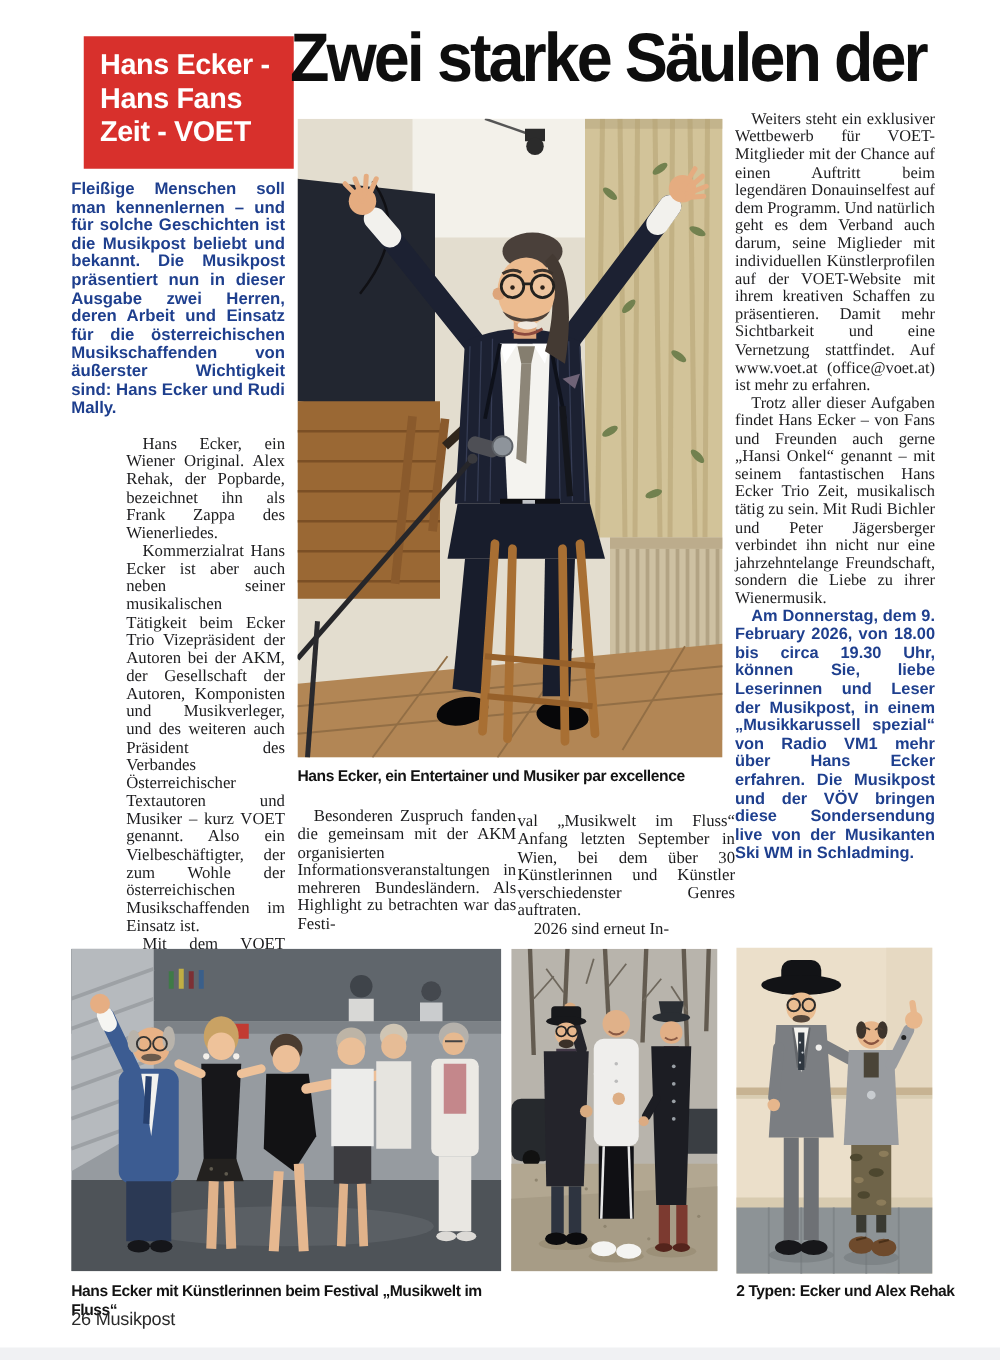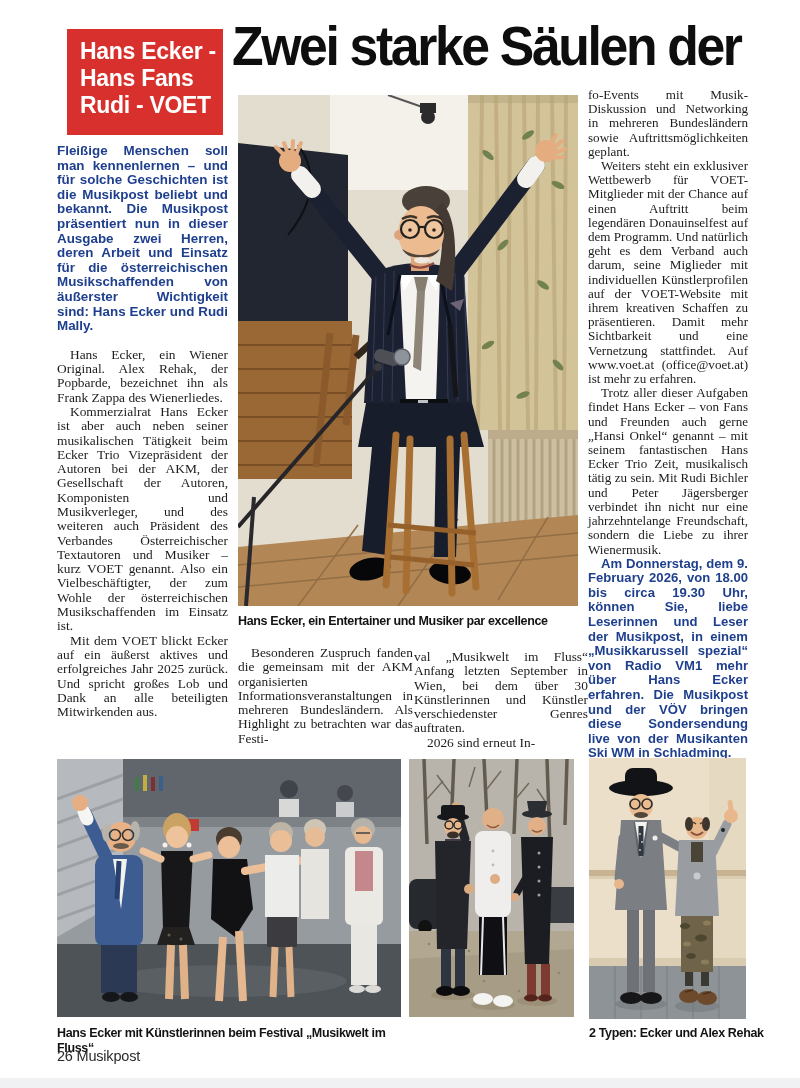--- a/index.html
+++ b/index.html
@@ -8,21 +8,21 @@
     --ink:#1c1c1e;
   }
   html,body{margin:0;padding:0;background:#ffffff;}
   .page{
     position:relative;width:800px;height:1088px;background:#fff;
     overflow:hidden;font-family:"Liberation Sans",sans-serif;color:var(--ink);
   }
   .abs{position:absolute;}
   
   .kicker{
-    left:67px;top:29px;width:156px;height:106px;background:var(--red);
+    left:67px;top:29px;width:168px;height:106px;background:var(--red);
     color:#fff;font-weight:bold;font-size:23px;line-height:27px;
     padding:9px 0 0 13px;box-sizing:border-box;letter-spacing:-0.3px;
   }
   
   .headline{
     left:232px;top:14px;width:568px;margin:0;
     font-size:55px;font-weight:bold;color:#0e0e0e;letter-spacing:-2.5px;
     white-space:nowrap;transform:scaleX(.94);transform-origin:left top;
   }
   
@@ -31,21 +31,21 @@
     font-family:"Liberation Serif",serif;font-size:13.4px;line-height:14.3px;
     text-align:justify;color:var(--ink);hyphens:auto;
   }
   .indent{text-indent:13px;}
   .intro{
     font-family:"Liberation Sans",sans-serif;font-weight:bold;
     font-size:13.4px;line-height:14.6px;text-align:justify;color:var(--blue);
     hyphens:auto;
   }
   .left-col{left:57px;top:144px;width:171px;}
-  .left-col .serif-block{margin-top:14px;}
+  .left-col .serif-block{margin-top:14px;margin-left:44px;}
   .right-col{left:588px;top:88px;width:160px;}
   .right-col .serif{font-size:13.1px;line-height:14.2px;}
   .highlight{
     font-family:"Liberation Sans",sans-serif;font-weight:bold;color:var(--blue);
     font-size:13.1px;line-height:14.6px;text-align:justify;text-indent:13px;
     hyphens:auto;
   }
   .mid-col1{left:238px;top:646px;width:175px;}
   .mid-col2{left:414px;top:622px;width:174px;margin-top:28px;}
   
@@ -72,21 +72,21 @@
   .bottom-strip{left:0;top:1078px;width:800px;height:10px;background:#f0f1f3;}
 </style>
 </head>
 <body>
 
 <div class="page">
 
   <div class="abs kicker">
     <div>Hans Ecker -</div>
     <div>Hans Fans</div>
-    <div>Rudi - VOET</div>
+    <div>Zeit - VOET</div>
   </div>
 
   <h1 class="abs headline">Zwei starke Säulen der</h1>
 
   <div class="abs col left-col">
     <p class="intro">Fleißige Menschen soll man kennenlernen – und für solche Geschichten ist die Musikpost beliebt und bekannt. Die Musikpost präsentiert nun in dieser Ausgabe zwei Herren, deren Arbeit und Einsatz für die österreichischen Musikschaffenden von äußerster Wichtigkeit sind: Hans Ecker und Rudi Mally.</p>
     <div class="serif-block">
       <p class="serif indent">Hans Ecker, ein Wiener Original. Alex Rehak, der Popbarde, bezeichnet ihn als Frank Zappa des Wienerliedes.</p>
       <p class="serif indent">Kommerzialrat Hans Ecker ist aber auch neben seiner musikalischen Tätigkeit beim Ecker Trio Vizepräsident der Autoren bei der AKM, der Gesellschaft der Autoren, Komponisten und Musikverleger, und des weiteren auch Präsident des Verbandes Österreichischer Textautoren und Musiker – kurz VOET genannt. Also ein Vielbeschäftigter, der zum Wohle der österreichischen Musikschaffenden im Einsatz ist.</p>
       <p class="serif indent">Mit dem VOET blickt Ecker auf ein äußerst aktives und erfolgreiches Jahr 2025 zurück. Und spricht großes Lob und Dank an alle beteiligten Mitwirkenden aus.</p>
@@ -250,21 +250,20 @@
 
   <div class="abs col mid-col1">
     <p class="serif indent">Besonderen Zuspruch fanden die gemeinsam mit der AKM organisierten Informationsveranstaltungen in mehreren Bundesländern. Als Highlight zu betrachten war das Festi-</p>
   </div>
   <div class="abs col mid-col2">
     <p class="serif">val „Musikwelt im Fluss“ Anfang letzten September in Wien, bei dem über 30 Künstlerinnen und Künstler verschiedenster Genres auftraten.</p>
     <p class="serif indent">2026 sind erneut In-</p>
   </div>
 
   <div class="abs col right-col">
-    <p class="serif">fo-Events mit Musik-Diskussion und Networking in mehreren Bundesländern sowie Auftrittsmöglichkeiten geplant.</p>
     <p class="serif indent">Weiters steht ein exklusiver Wettbewerb für VOET-Mitglieder mit der Chance auf einen Auftritt beim legendären Donauinselfest auf dem Programm. Und natürlich geht es dem Verband auch darum, seine Miglieder mit individuellen Künstlerprofilen auf der VOET-Website mit ihrem kreativen Schaffen zu präsentieren. Damit mehr Sichtbarkeit und eine Vernetzung stattfindet. Auf www.voet.at (office@voet.at) ist mehr zu erfahren.</p>
     <p class="serif indent">Trotz aller dieser Aufgaben findet Hans Ecker – von Fans und Freunden auch gerne „Hansi Onkel“ genannt – mit seinem fantastischen Hans Ecker Trio Zeit, musikalisch tätig zu sein. Mit Rudi Bichler und Peter Jägersberger verbindet ihn nicht nur eine jahrzehntelange Freundschaft, sondern die Liebe zu ihrer Wienermusik.</p>
     <p class="highlight">Am Donnerstag, dem 9. February 2026, von 18.00 bis circa 19.30 Uhr, können Sie, liebe Leserinnen und Leser der Musikpost, in einem „Musikkarussell spezial“ von Radio VM1 mehr über Hans Ecker erfahren. Die Musikpost und der VÖV bringen diese Sondersendung live von der Musikanten Ski WM in Schladming.</p>
   </div>
 
   <figure class="abs photo photo1">
     <svg viewBox="0 0 344 258" preserveAspectRatio="none">
       <rect x="0" y="0" width="344" height="258" fill="#969ba0"></rect>
       <rect x="0" y="0" width="344" height="58" fill="#60666c"></rect>
       <rect x="0" y="58" width="344" height="10" fill="#7d8287"></rect>

